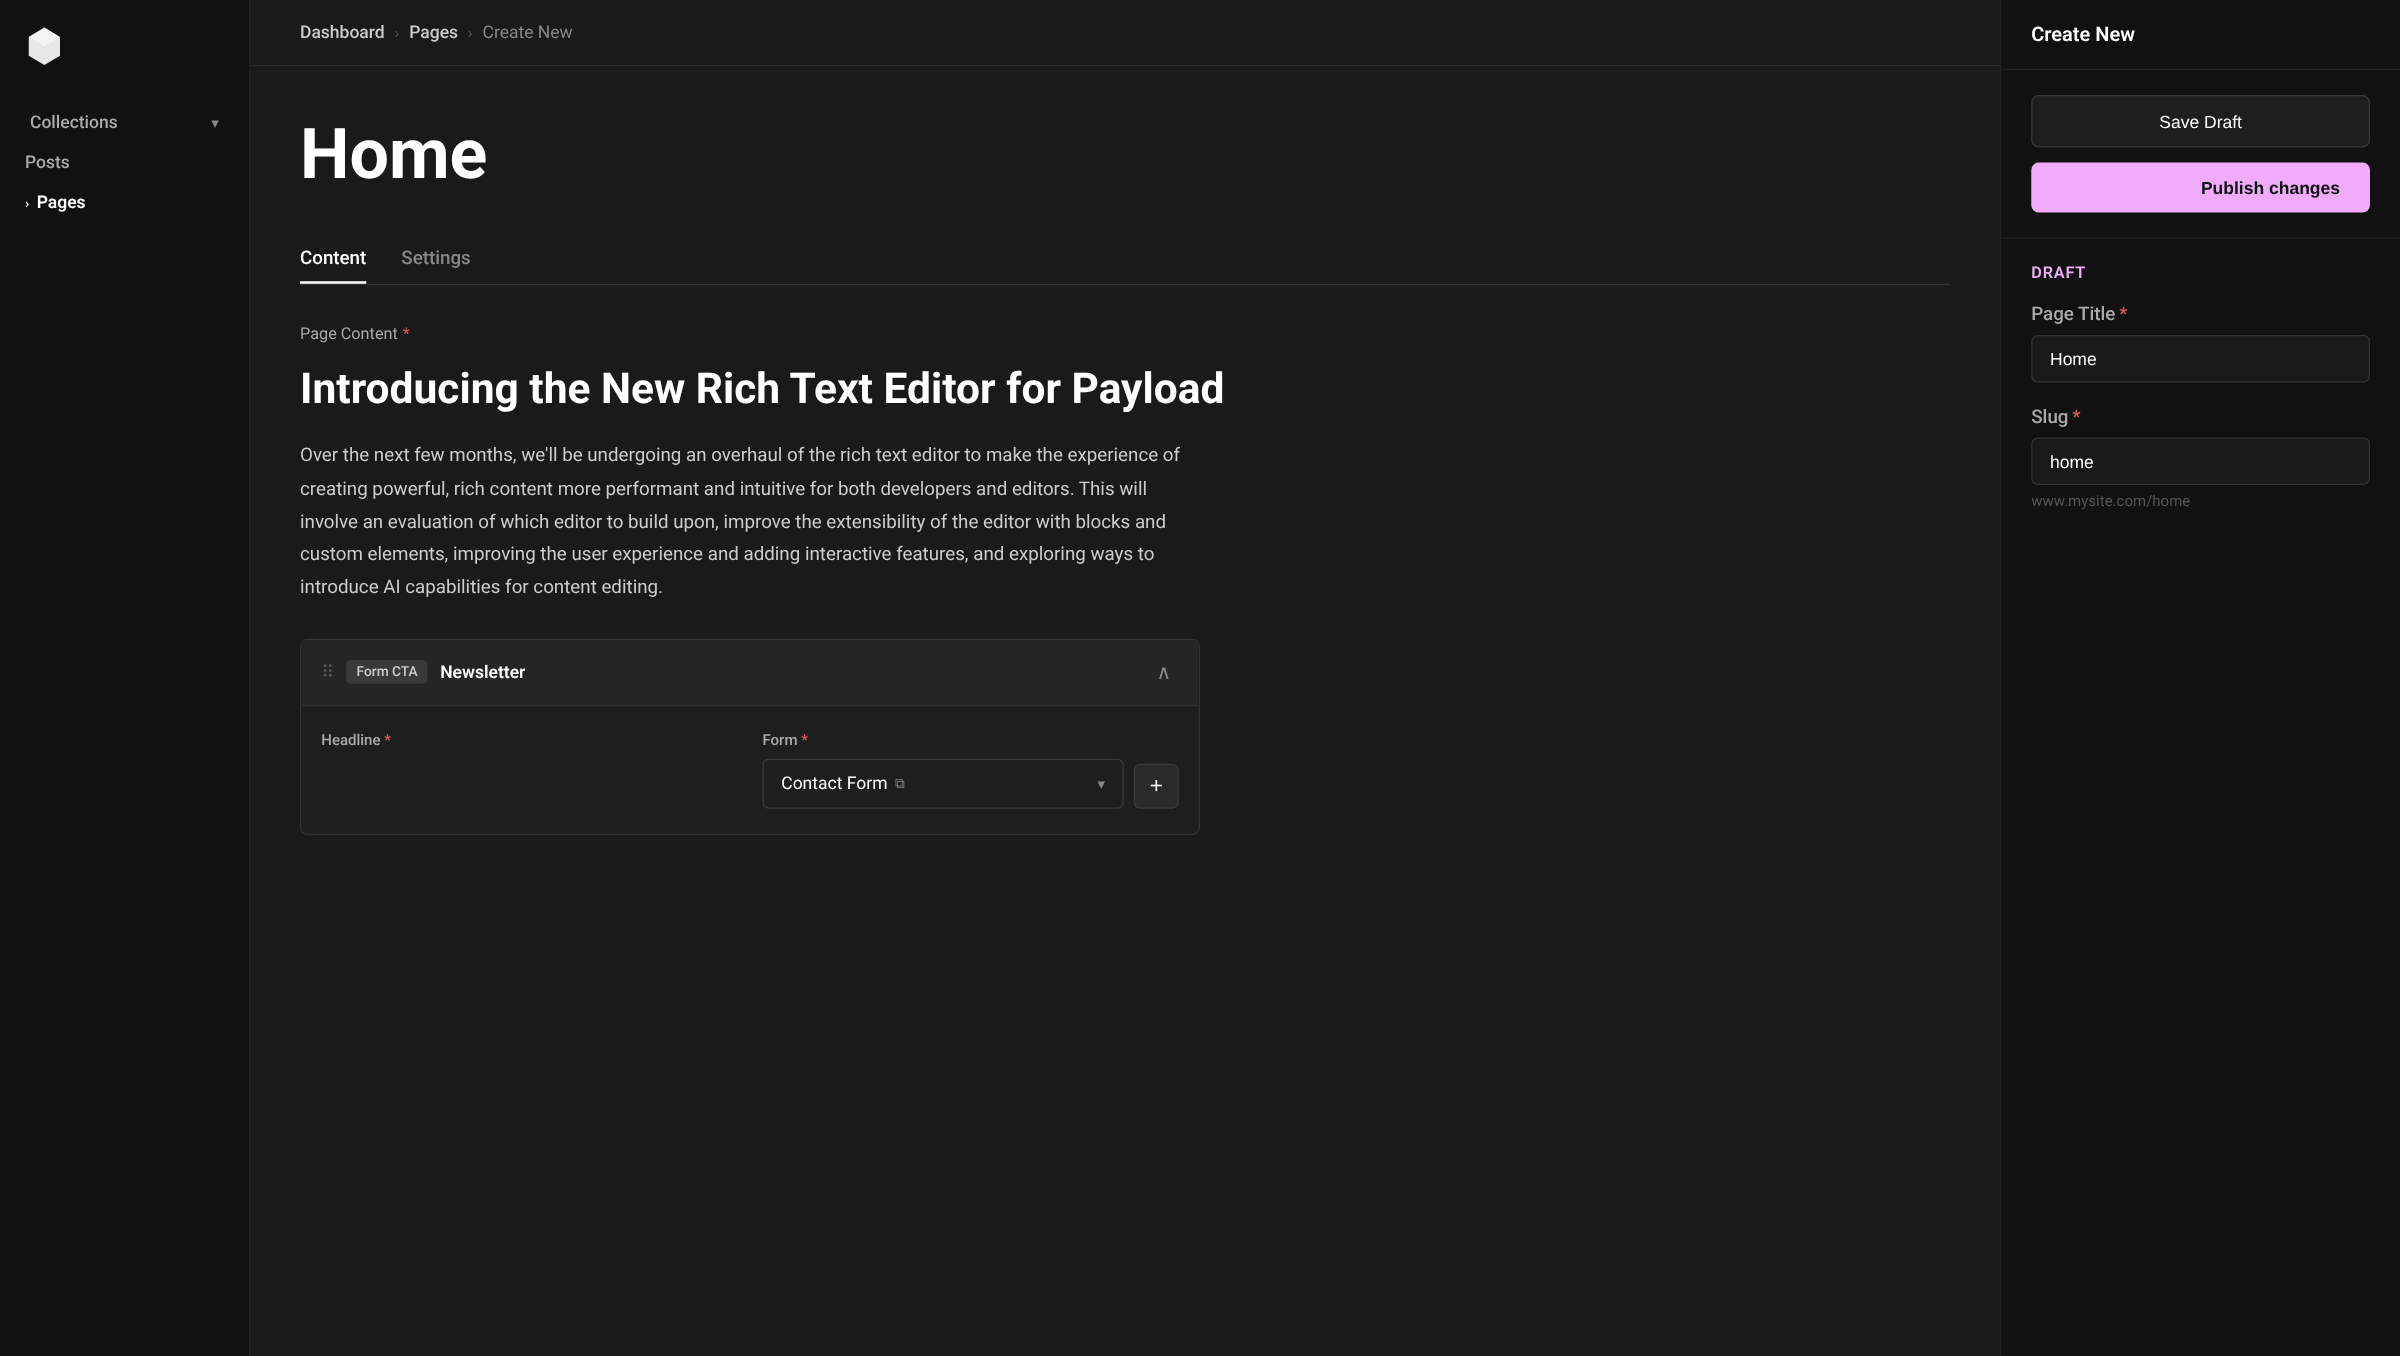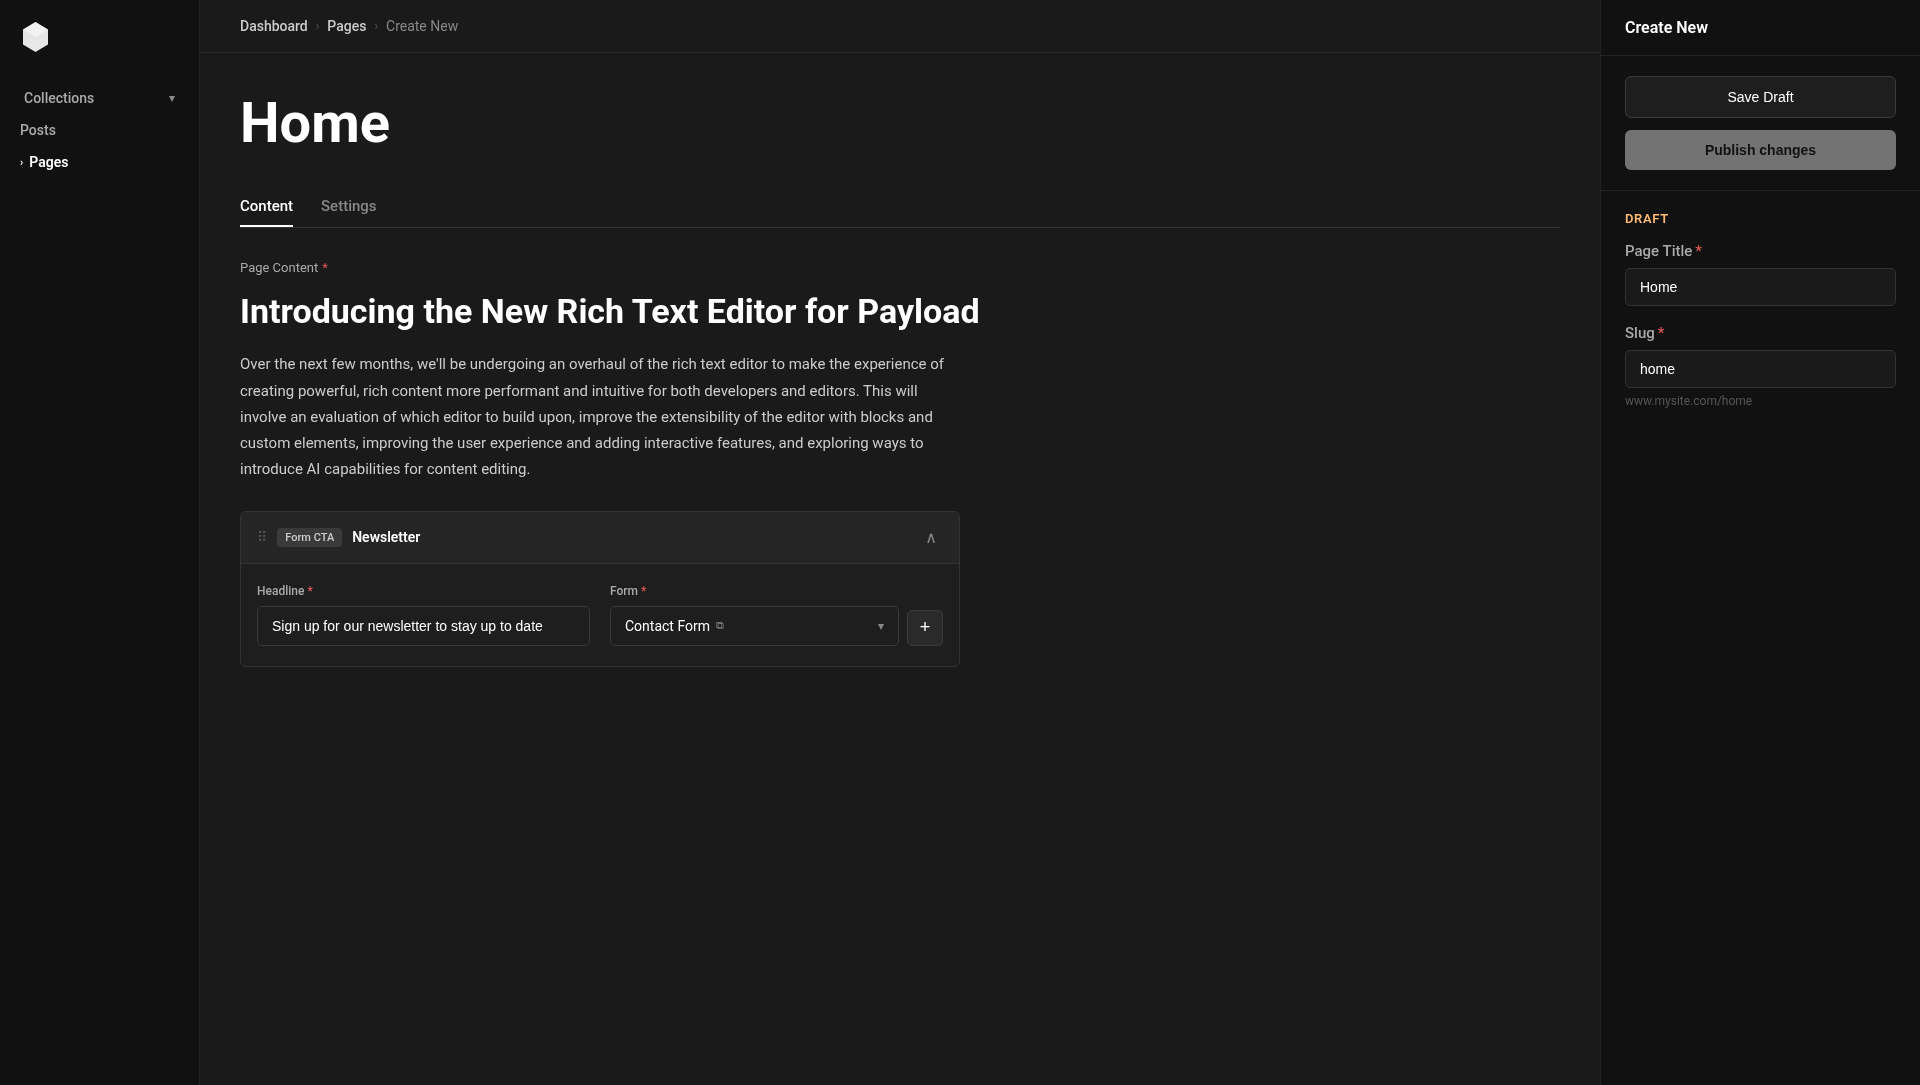--- a/index.html
+++ b/index.html
@@ -380,39 +380,39 @@
       color: #ffffff;
       font-size: 14px;
       font-weight: 500;
       padding: 12px 16px;
       cursor: pointer;
       text-align: center;
     }
 
     .btn-publish {
       flex: 1;
-      background: #737373;
+      background: #f0abfc;
       border: none;
       border-radius: 6px;
       color: #111111;
       font-size: 14px;
       font-weight: 600;
-      padding: 12px 14px;
-      cursor: pointer;
-      text-align: center;
+      padding: 12px 24px;
+      cursor: pointer;
+      text-align: right;
     }
 
     .right-panel-section {
       padding: 20px 24px;
     }
 
     .right-panel-section-title {
       font-size: 13px;
       font-weight: 600;
-      color: #fdba74;
+      color: #f0abfc;
       margin-bottom: 16px;
       text-transform: uppercase;
       letter-spacing: 0.05em;
     }
 
     .right-field-group {
       margin-bottom: 18px;
     }
 
     .right-field-label {
@@ -513,21 +513,20 @@
           <button class="block-collapse-btn">∧</button>
         </div>
 
         <div class="block-card-body">
 
           <div class="field-group">
             <label class="field-label">
               <span>Headline</span>
               <span class="required-star">*</span>
             </label>
-            <input class="field-input" value="Sign up for our newsletter to stay up to date" type="text" style="">
           </div>
 
           <div class="field-group">
             <label class="field-label">
               <span>Form</span>
               <span class="required-star">*</span>
             </label>
             <div class="field-select-wrapper">
               <div class="field-select">
                 <div class="field-select-text">

